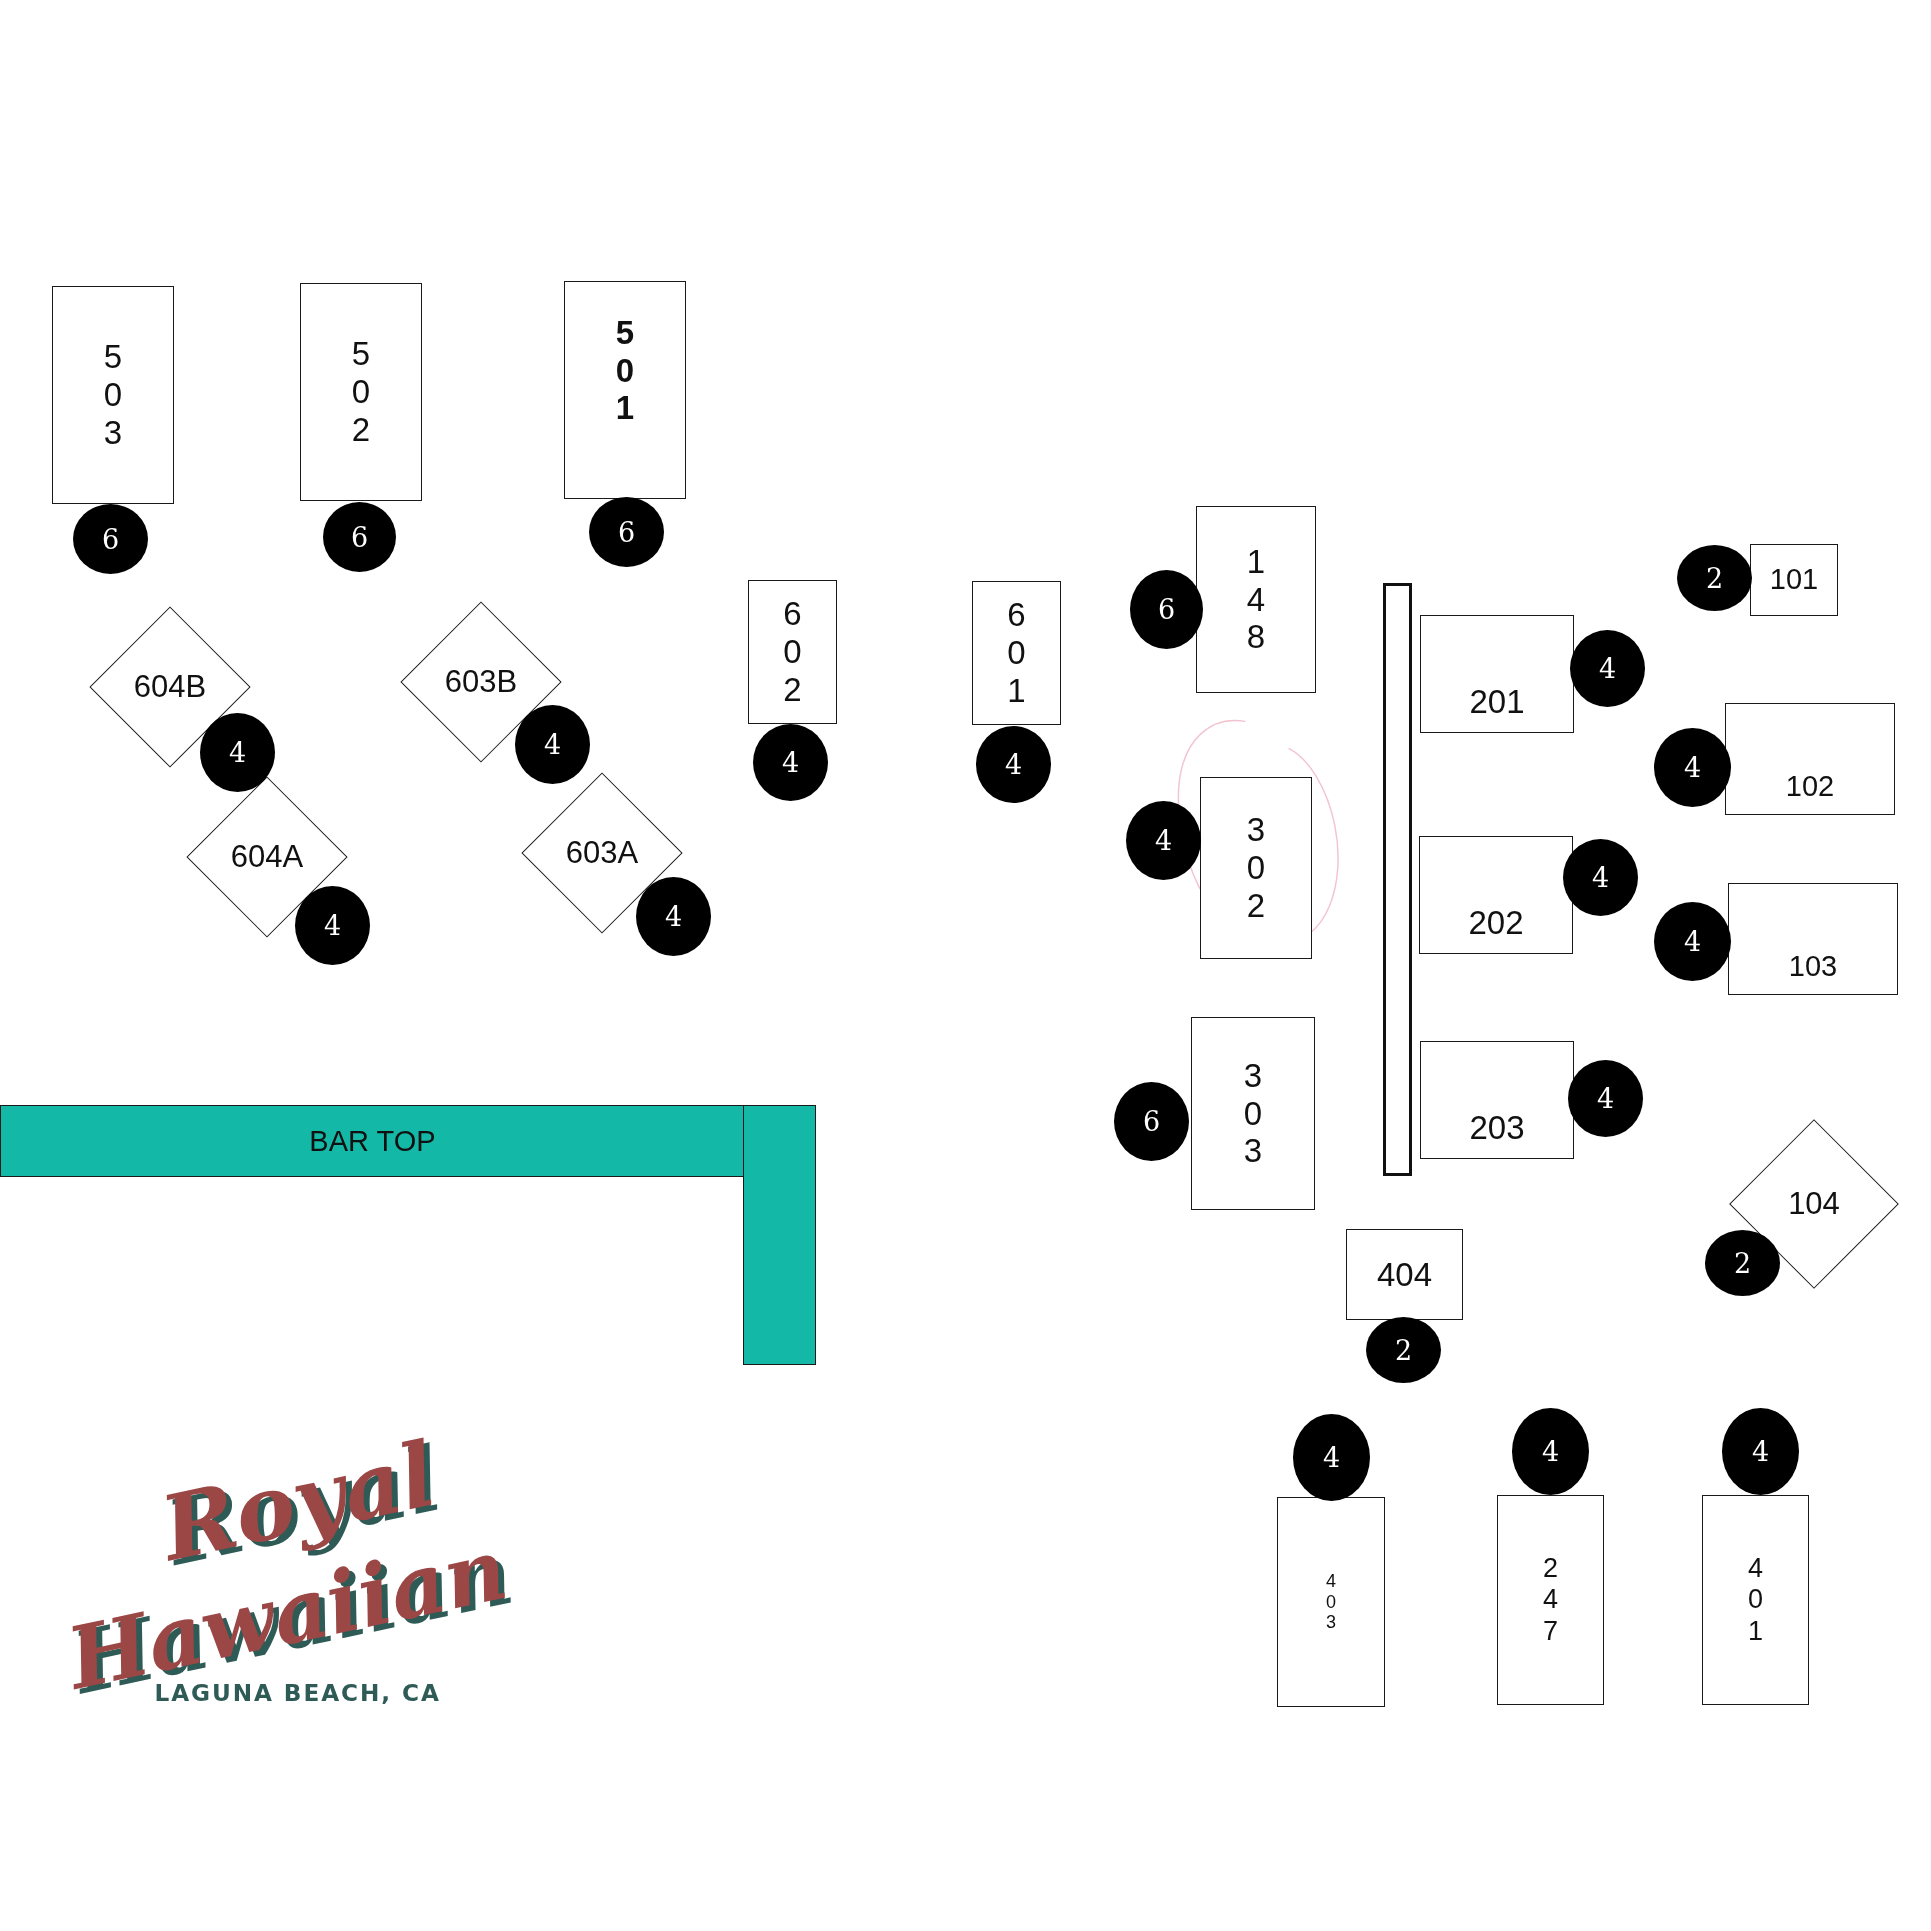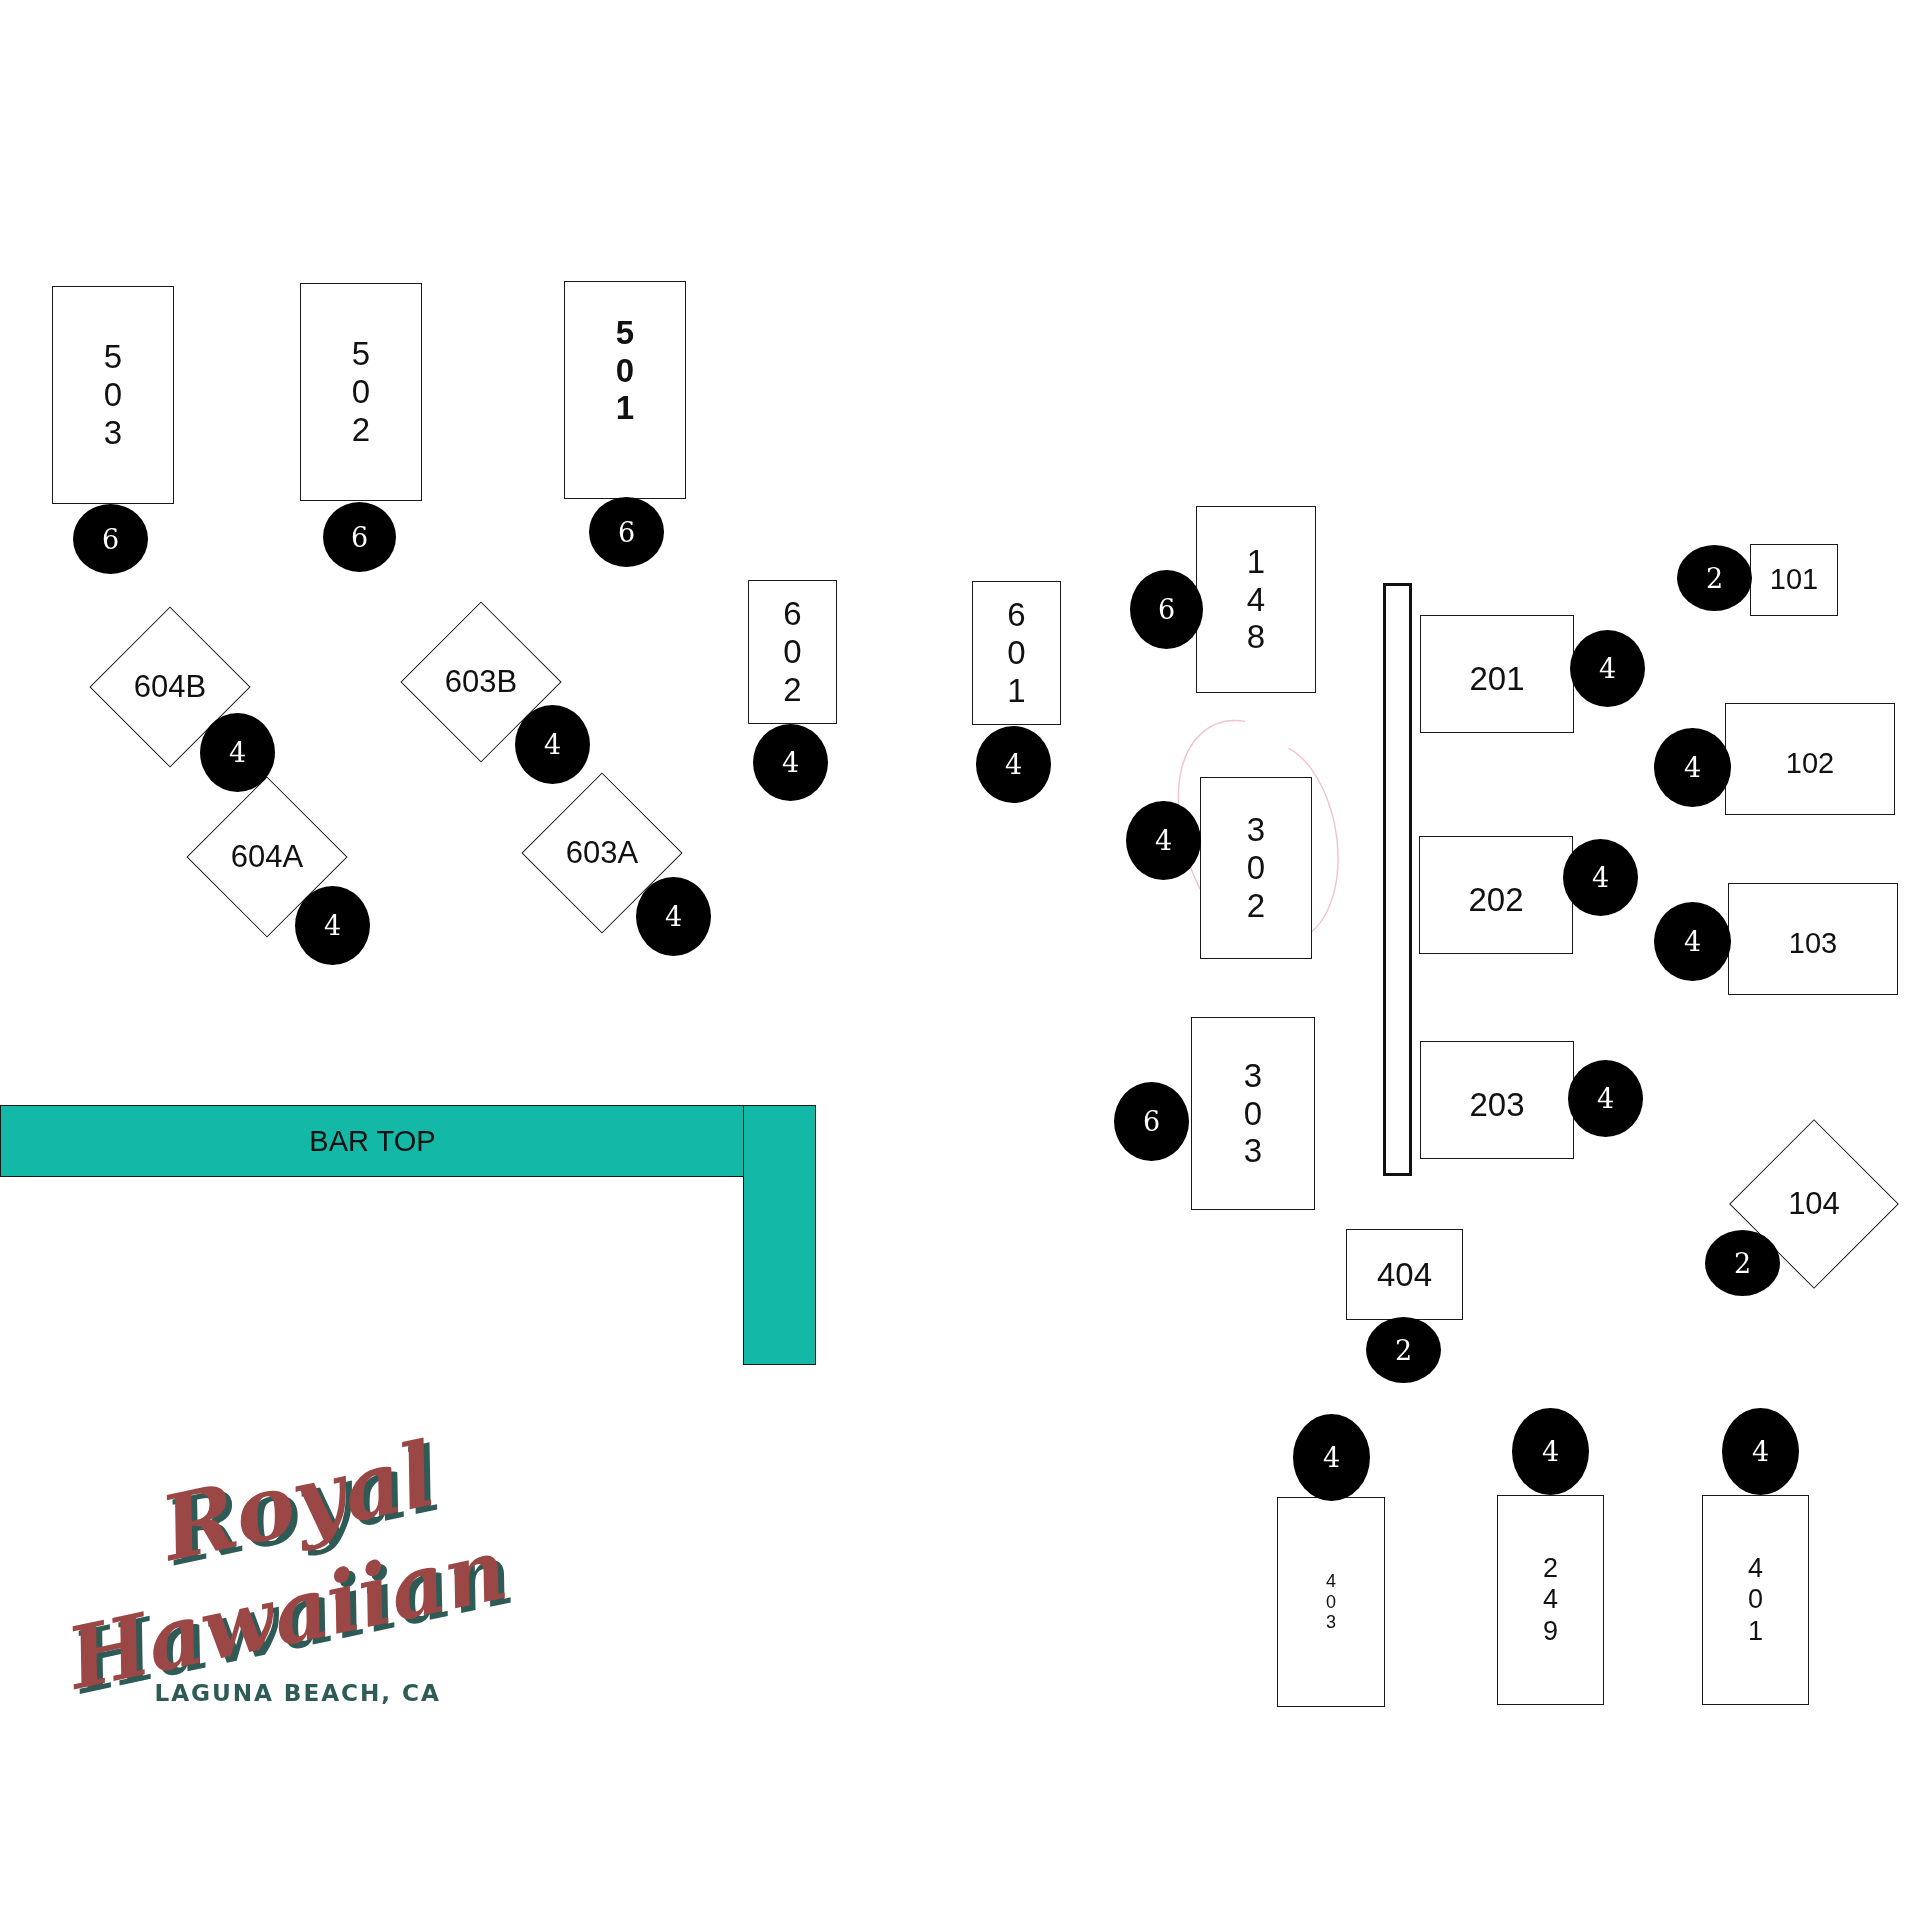--- a/index.html
+++ b/index.html
@@ -1,21 +1,21 @@
 <!DOCTYPE html>
 <html><head>
 <meta charset="utf-8">
 <style>
   html, body { margin: 0; padding: 0; background: #ffffff; }
   body { width: 1931px; height: 1931px; position: relative; overflow: hidden; font-family: "Liberation Sans", sans-serif; }
   .tbl { position: absolute; box-sizing: border-box; border: 1.9px solid #1a1a1a; background: #ffffff; display: flex; align-items: center; justify-content: center; color: #111; }
   .tbl .lbl { font-size: 33px; text-align: center; line-height: 1.15; }
   .tbl.vert .lbl { width: 1ch; word-break: break-all; white-space: normal; }
   .tbl.small .lbl { font-size: 29px; }
-  .tbl.low { align-items: flex-end; padding-bottom: 34px; }
+  .tbl.low { align-items: flex-end; padding-bottom: 11px; }
   .diamond { position: absolute; }
   .diamond .sq { position: absolute; left: 0; top: 0; width: 100%; height: 100%; box-sizing: border-box; border: 1.4px solid #1a1a1a; background: #fff; transform: rotate(45deg); }
   .diamond .lbl { position: absolute; left: 0; top: 0; width: 100%; height: 100%; display: flex; align-items: center; justify-content: center; font-size: 31px; color: #111; }
   .seat { position: absolute; border-radius: 50%; background: #000; color: #fff; display: flex; align-items: center; justify-content: center; font-family: "DejaVu Serif", serif; font-weight: 200; font-size: 27px; z-index: 3; }
   .pillar { position: absolute; box-sizing: border-box; border: 3.9px solid #111; background: #fff; }
   .bar { position: absolute; box-sizing: border-box; border: 1.9px solid #1a1a1a; background: #14b8a6; display: flex; align-items: center; justify-content: center; }
   .bar .lbl { font-size: 29px; color: #111; }
   .logo { position: absolute; left: 29px; top: 1419px; width: 502px; height: 290px; }
   .scribble { position: absolute; left: 1173px; top: 719px; z-index: 1; }
 </style>
@@ -136,21 +136,21 @@
     <span class="lbl">404</span>
   </div>
 <div class="seat" style="left:1366px;top:1317px;width:75px;height:66px;">2</div>
 
 <div class="tbl vert" style="left:1277px;top:1497px;width:108px;height:210px;">
     <span class="lbl" style="font-size:18px;">403</span>
   </div>
 <div class="seat" style="left:1293px;top:1414px;width:77px;height:87px;">4</div>
 
 <div class="tbl vert" style="left:1497px;top:1495px;width:107px;height:210px;">
-    <span class="lbl" style="font-size:27px;">249</span>
+    <span class="lbl" style="font-size:27px;">247</span>
   </div>
 <div class="seat" style="left:1512px;top:1408px;width:77px;height:87px;">4</div>
 
 <div class="tbl vert" style="left:1702px;top:1495px;width:107px;height:210px;">
     <span class="lbl" style="font-size:27px;">401</span>
   </div>
 <div class="seat" style="left:1722px;top:1408px;width:77px;height:87px;">4</div>
 
 <svg class="logo" viewBox="0 0 520 300" width="502" height="290">
   <g transform="rotate(-12 260 120)">

